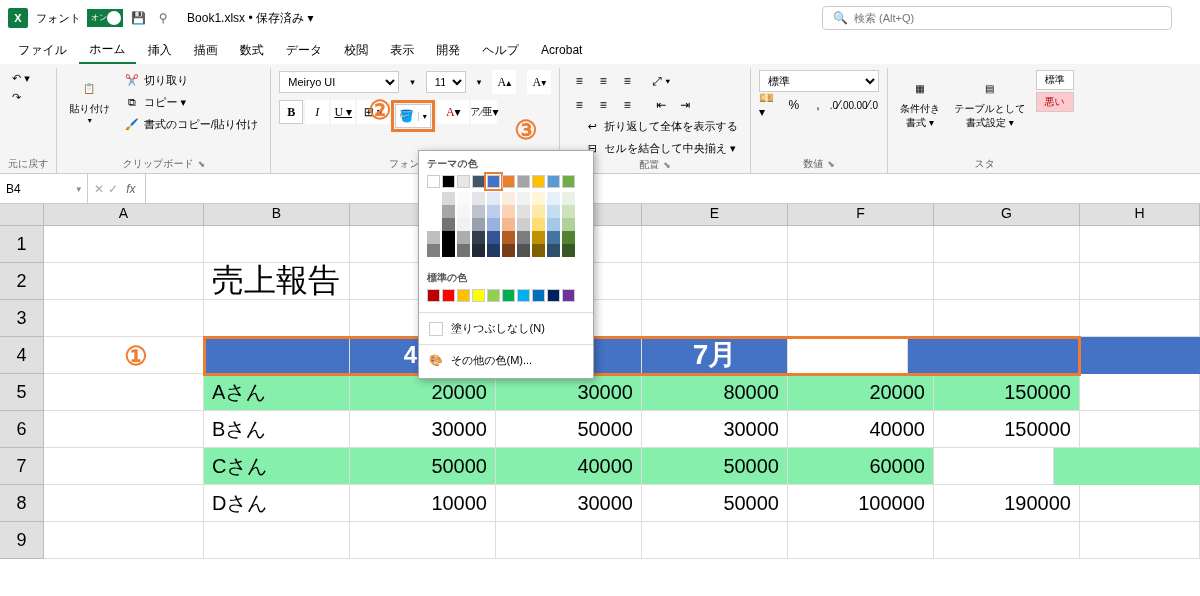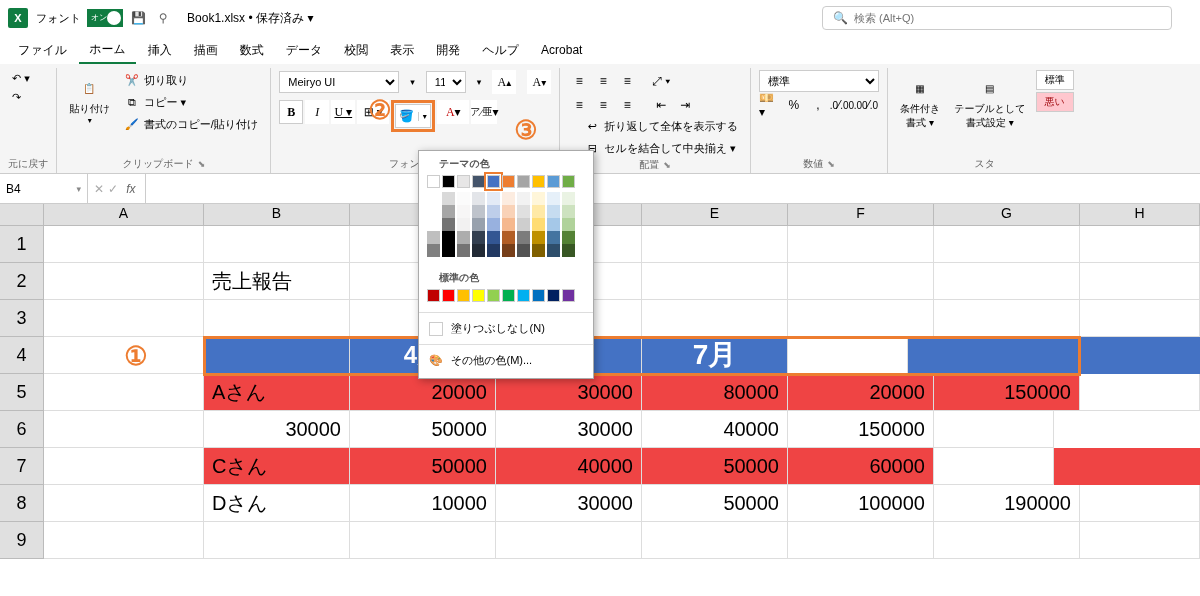--- a/index.html
+++ b/index.html
@@ -66,25 +66,25 @@
     .col-h { border-right: 1px solid #bbb; text-align: center; font-size: 14px; padding-top: 1px; }
     .row-headers { position: absolute; top: 22px; left: 0; width: 44px; background: #e0e0e0; border-right: 1px solid #bbb; }
     .row-h { height: 37px; border-bottom: 1px solid #bbb; text-align: center; font-size: 18px; display: flex; align-items: center; justify-content: center; }
     .cells-area { margin-left: 44px; }
     .data-row { display: flex; height: 37px; }
     .cell { border-right: 1px solid #ddd; border-bottom: 1px solid #ddd; padding: 4px 8px; font-size: 20px; display: flex; align-items: center; overflow: hidden; white-space: nowrap; }
     .cell.right { justify-content: flex-end; }
     .cell.center { justify-content: center; }
     
     .header-row-data { background: #4472c4; color: #fff; font-weight: bold; }
-    .alt-row { background: #ef4444; }
+    .alt-row { background: #86efac; }
     .selection-outline { position: absolute; border: 3px solid #ed7d31; pointer-events: none; z-index: 40; }
     
     .color-dropdown { position: absolute; top: 150px; left: 418px; width: 176px; background: #fff; border: 1px solid #aaa; box-shadow: 2px 2px 8px rgba(0,0,0,0.3); z-index: 100; padding-bottom: 4px; }
-    .dd-section-title { font-size: 10px; font-weight: bold; padding: 6px 8px 4px 20px; color: #555; }
+    .dd-section-title { font-size: 10px; font-weight: bold; padding: 6px 8px 4px 8px; color: #555; }
     .theme-colors-row { display: flex; gap: 2px; padding: 0 8px; }
     .color-swatch { width: 13px; height: 13px; border: 1px solid #ccc; cursor: pointer; }
     .color-swatch.sel { outline: 2px solid #ed7d31; outline-offset: 1px; }
     .shades { padding: 4px 8px 8px 8px; }
     .shade-col { display: inline-flex; flex-direction: column; gap: 0; margin-right: 2px; }
     .shade-sw { width: 13px; height: 13px; }
     .dd-item { display: flex; align-items: center; gap: 8px; padding: 6px 10px; font-size: 11px; cursor: pointer; }
     .dd-sep { height: 1px; background: #ddd; margin: 2px 0; }
     
     .w-A { width: 160px; } .w-B { width: 146px; } .w-C { width: 146px; } .w-D { width: 146px; }
@@ -309,21 +309,21 @@
         <div class="cell w-B"></div>
         <div class="cell w-C"></div>
         <div class="cell w-D"></div>
         <div class="cell w-E"></div>
         <div class="cell w-F"></div>
         <div class="cell w-G"></div>
         <div class="cell w-H"></div>
     </div>
     <div class="data-row">
       <div class="cell w-A"></div>
-        <div class="cell w-B" style="font-size:20px;">売上報告</div>
+        <div class="cell w-B" style="font-size:32px;">売上報告</div>
         <div class="cell w-C"></div>
         <div class="cell w-D"></div>
         <div class="cell w-E"></div>
         <div class="cell w-F"></div>
         <div class="cell w-G"></div>
         <div class="cell w-H"></div>
     </div>
     <div class="data-row">
       <div class="cell w-A"></div>
         <div class="cell w-B"></div>
@@ -347,20 +347,21 @@
       <div class="cell w-B">Aさん</div>
       <div class="cell right w-C">20000</div>
       <div class="cell right w-D">30000</div>
       <div class="cell right w-E">80000</div>
       <div class="cell right w-F">20000</div>
       <div class="cell right w-G">150000</div>
       <div class="cell w-H" style="background:#fff;"></div>
     </div>
     <div class="data-row">
       <div class="cell w-A"></div>
+      <div class="cell w-B">Bさん</div>
       <div class="cell right w-C">30000</div>
       <div class="cell right w-D">50000</div>
       <div class="cell right w-E">30000</div>
       <div class="cell right w-F">40000</div>
       <div class="cell right w-G">150000</div>
       <div class="cell w-H"></div>
     </div>
     <div class="data-row alt-row">
       <div class="cell w-A" style="background:#fff;"></div>
       <div class="cell w-B">Cさん</div>

